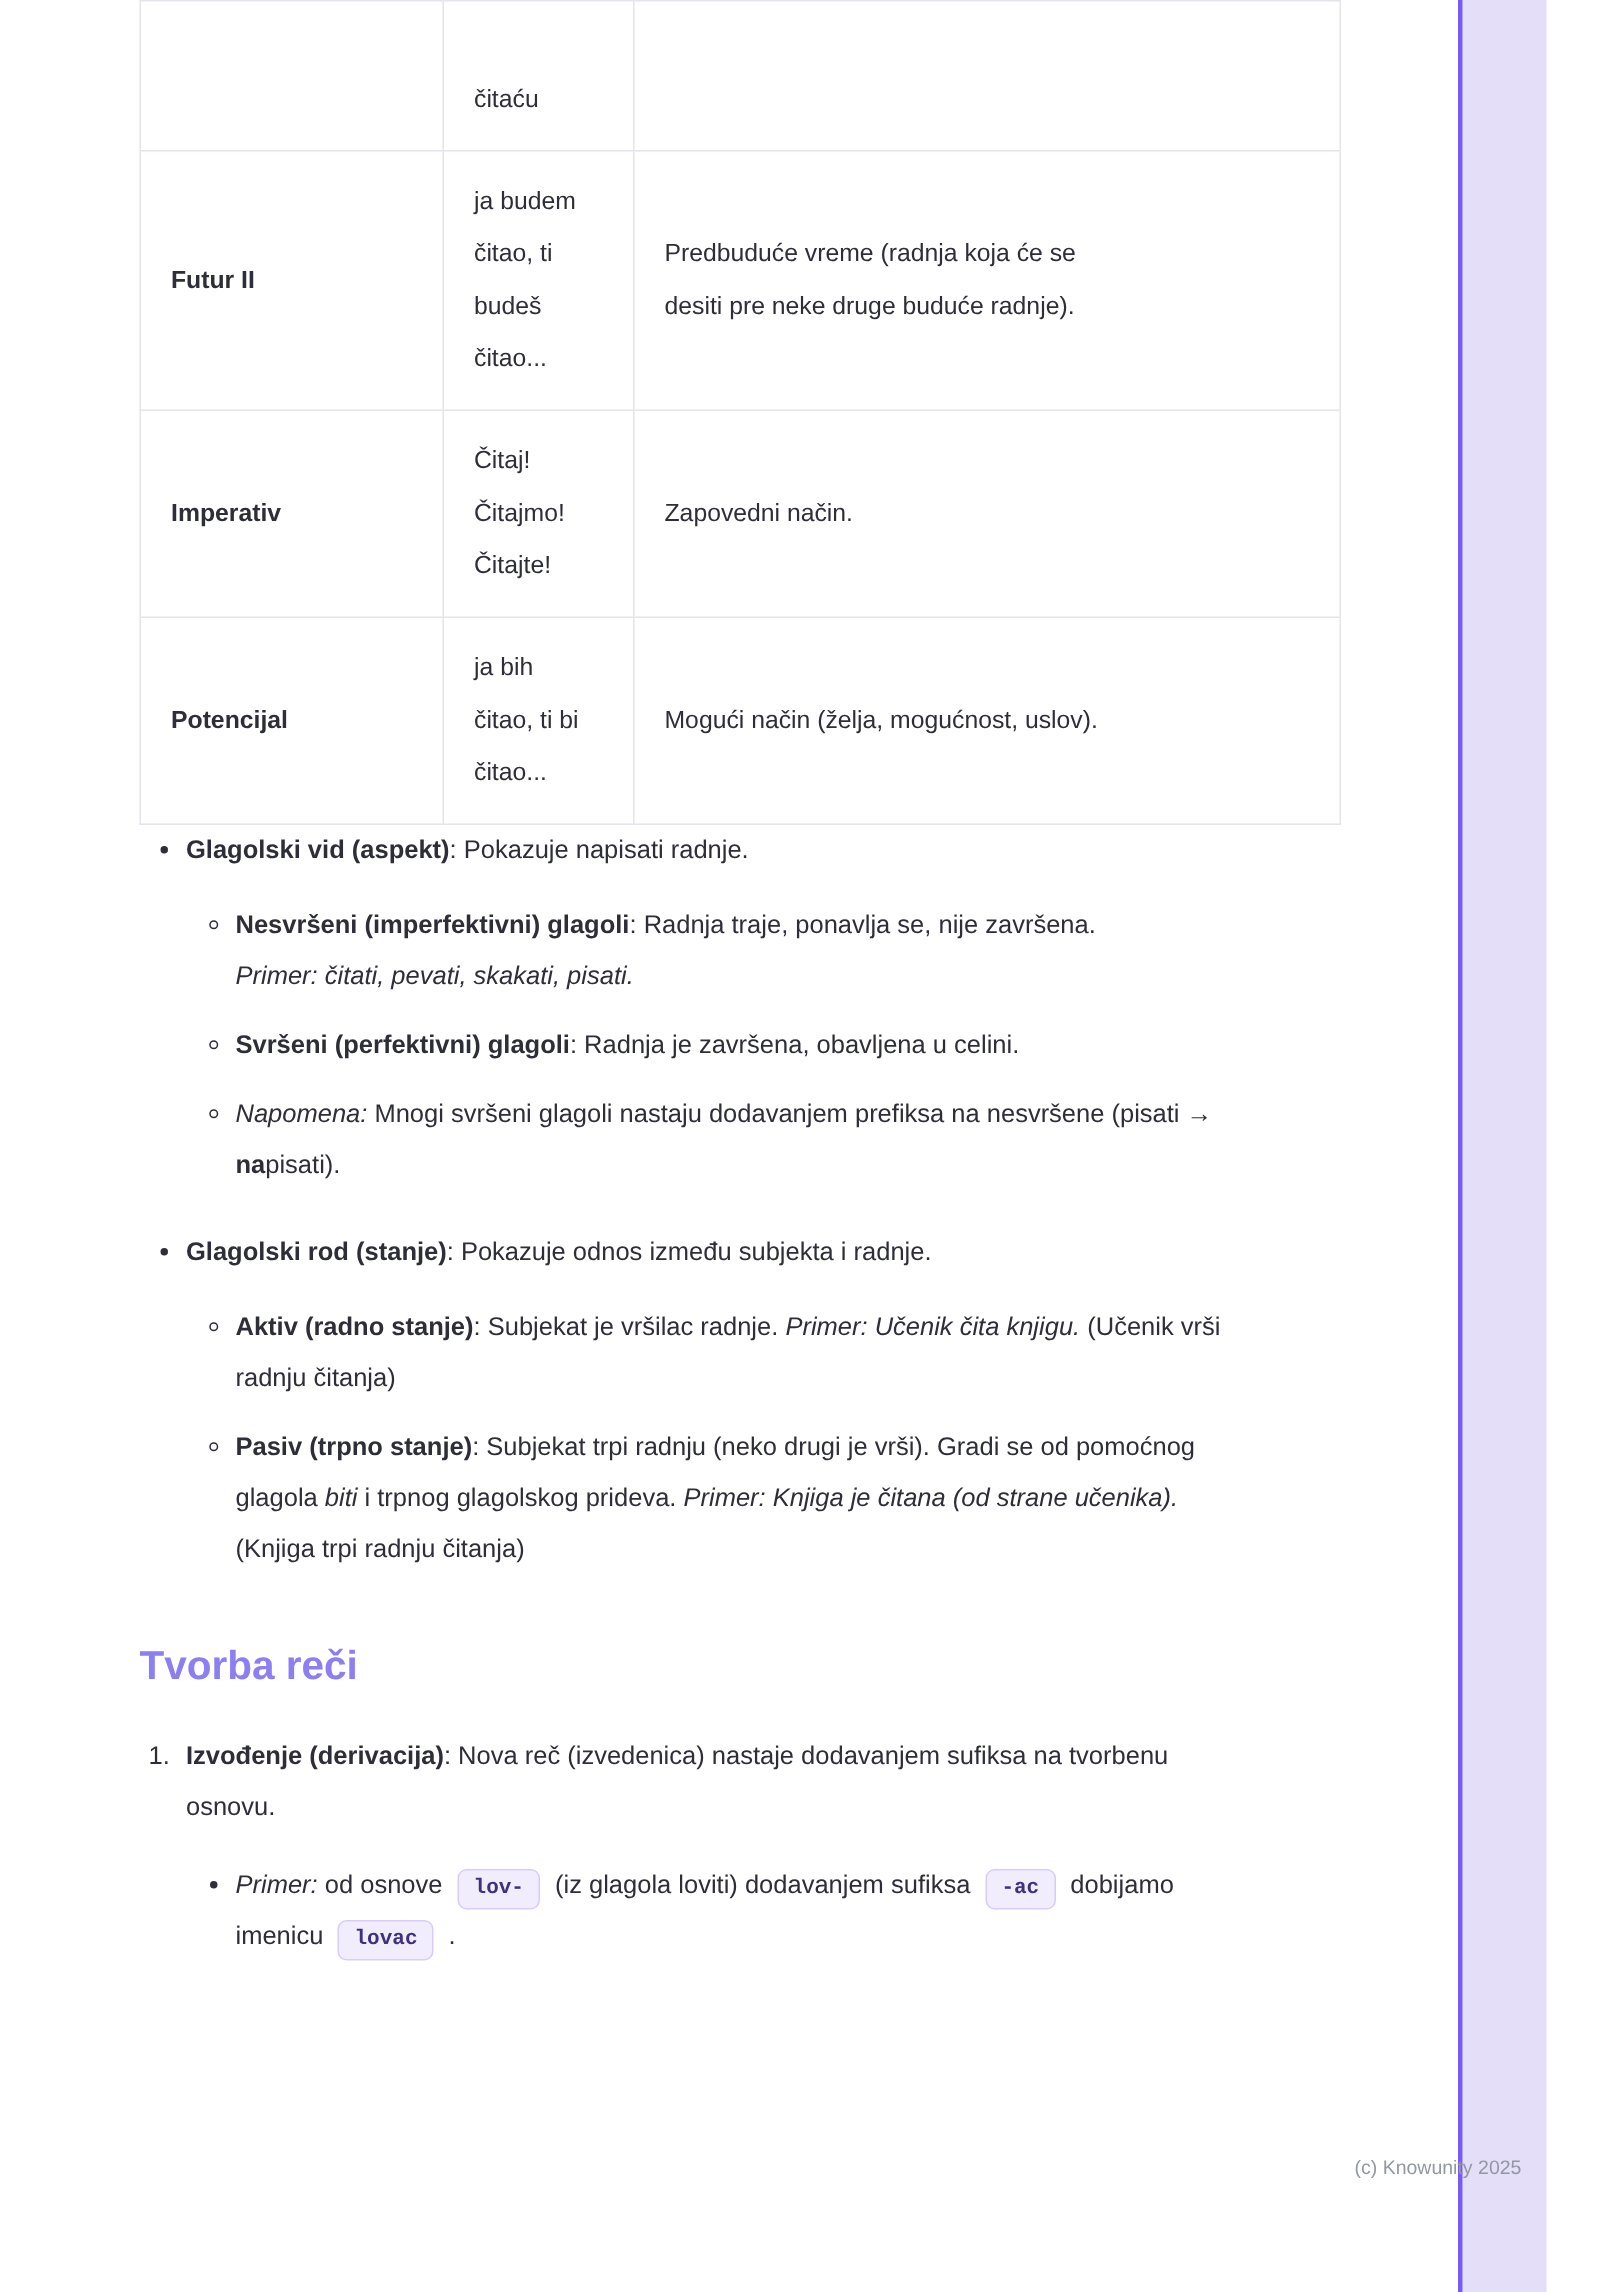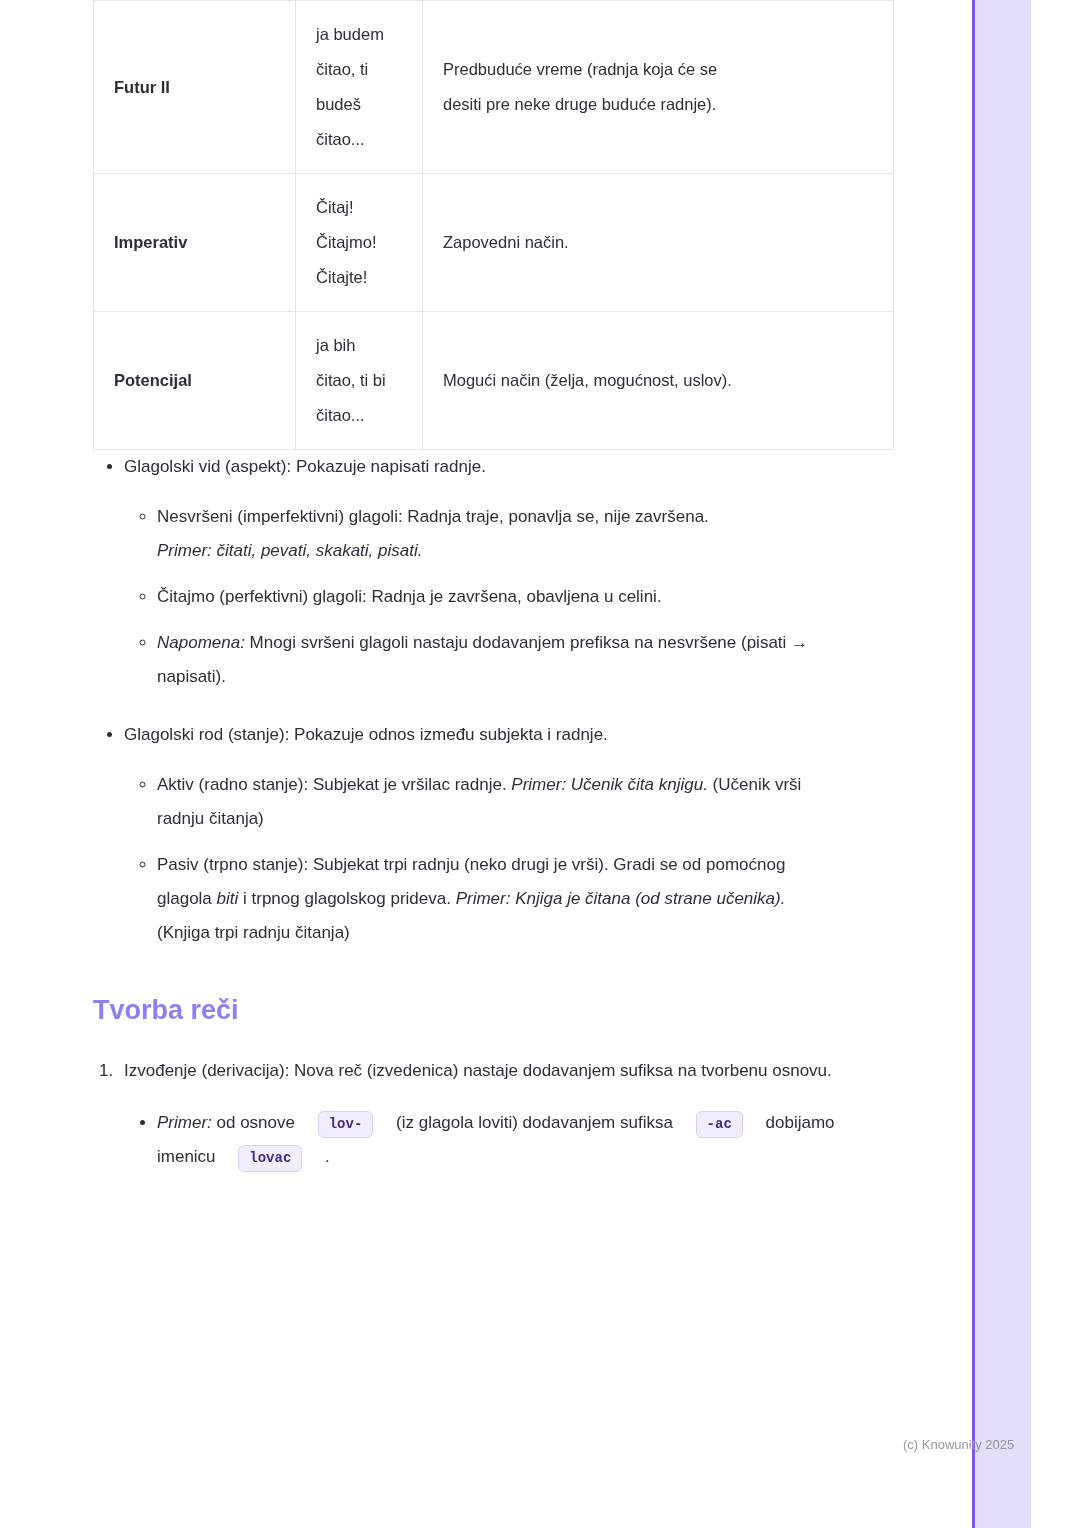--- a/index.html
+++ b/index.html
@@ -43,21 +43,21 @@
   
   .sec-title {
     font-size: 27px;
     font-weight: 700;
     color: #8b7ff1;
     margin: 44px 0 28px 0;
     line-height: 1.2;
   }
   .doc-text { font-size: 17px; line-height: 34px; }
   .it { font-style: italic; }
-  strong { font-weight: 400; margin-top: 20px; }
+  strong { font-weight: 700; margin-top: 20px; }
   .example-block { display: block; font-style: italic; }
 
   
   ul.l1 { list-style: disc; padding-left: 31px; }
   ul.l1 > li + li { margin-top: 24px; }
   ul.l2 { list-style: circle; padding-left: 33px; margin-top: 16px; }
   ul.l2 > li + li { margin-top: 12px; }
 
   ol.num { list-style: none; margin-top: 24px; }
   ol.num > li { position: relative; padding-left: 31px; }
@@ -71,21 +71,21 @@
   .chip {
     display: inline-block;
     font-family: "Liberation Mono", "DejaVu Sans Mono", monospace;
     font-size: 14px;
     font-weight: 700;
     color: #3f3180;
     background: #f2edfc;
     border: 1px solid #d9cdf7;
     border-radius: 6px;
     padding: 1px 10px 2px 10px;
-    margin: 0 18px;
+    margin: 0 5px;
     line-height: 22px;
     vertical-align: baseline;
   }
 
   
   .edge-line {
     position: absolute;
     left: 972px; top: 0;
     width: 3px; height: 1528px;
     background: #7a5af5;
@@ -109,20 +109,25 @@
   }
 </style>
 </head>
 <body>
 
 <div class="page">
   <div class="content">
 
     <table class="gram">
       <tbody>
+        <tr class="cut">
+          <td class="c1"></td>
+          <td class="c2"><span class="pre">čitaću</span></td>
+          <td class="c3"></td>
+        </tr>
         <tr>
           <td class="c1"><span>Futur II</span></td>
           <td class="c2"><span class="pre">ja budem
 čitao, ti
 budeš
 čitao...</span></td>
           <td class="c3"><span class="pre">Predbuduće vreme (radnja koja će se
 desiti pre neke druge buduće radnje).</span></td>
         </tr>
         <tr>
@@ -140,21 +145,21 @@
           <td class="c3"><span>Mogući način (želja, mogućnost, uslov).</span></td>
         </tr>
       </tbody>
     </table>
 
 
     <ul class="l1 doc-text">
       <li><strong>Glagolski vid (aspekt)</strong><span>: Pokazuje napisati radnje.</span>
         <ul class="l2">
           <li><strong>Nesvršeni (imperfektivni) glagoli</strong><span>: Radnja traje, ponavlja se, nije završena.</span><span class="example-block">Primer: čitati, pevati, skakati, pisati.</span></li>
-          <li><strong>Čitajmo (perfektivni) glagoli</strong><span>: Radnja je završena, obavljena u celini.</span></li>
+          <li><strong>Svršeni (perfektivni) glagoli</strong><span>: Radnja je završena, obavljena u celini.</span></li>
           <li><span class="it">Napomena:</span><span> Mnogi svršeni glagoli nastaju dodavanjem prefiksa na nesvršene (pisati → </span><strong>na</strong><span>pisati).</span></li>
         </ul>
       </li>
       <li><strong>Glagolski rod (stanje)</strong><span>: Pokazuje odnos između subjekta i radnje.</span>
         <ul class="l2">
           <li><strong>Aktiv (radno stanje)</strong><span>: Subjekat je vršilac radnje. </span><span class="it">Primer: Učenik čita knjigu.</span><span> (Učenik vrši radnju čitanja)</span></li>
           <li><strong>Pasiv (trpno stanje)</strong><span>: Subjekat trpi radnju (neko drugi je vrši). Gradi se od pomoćnog glagola </span><span class="it">biti</span><span> i trpnog glagolskog prideva. </span><span class="it">Primer: Knjiga je čitana (od strane učenika).</span><span> (Knjiga trpi radnju čitanja)</span></li>
         </ul>
       </li>
     </ul>

